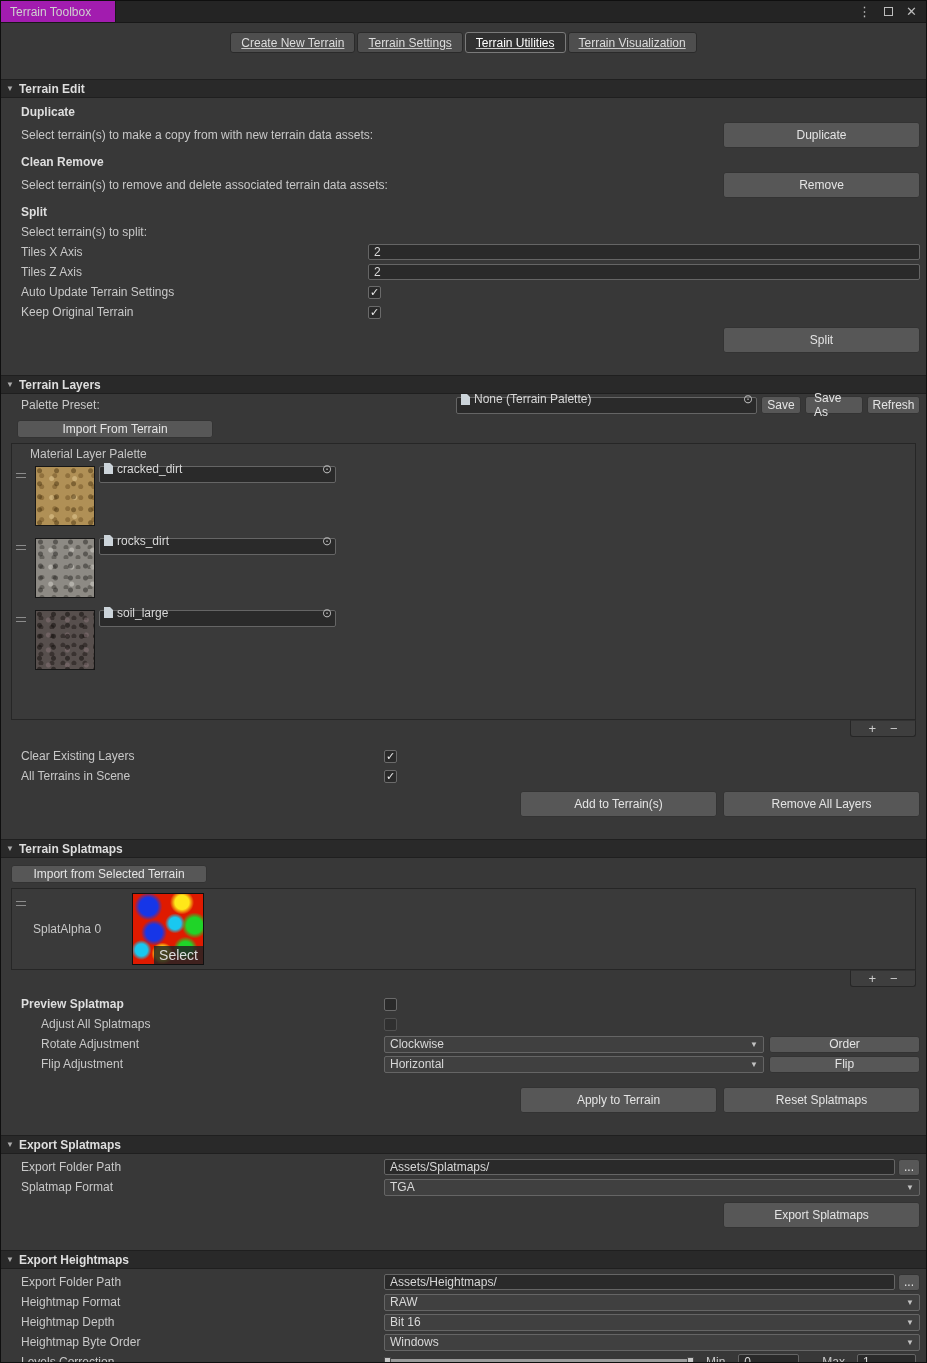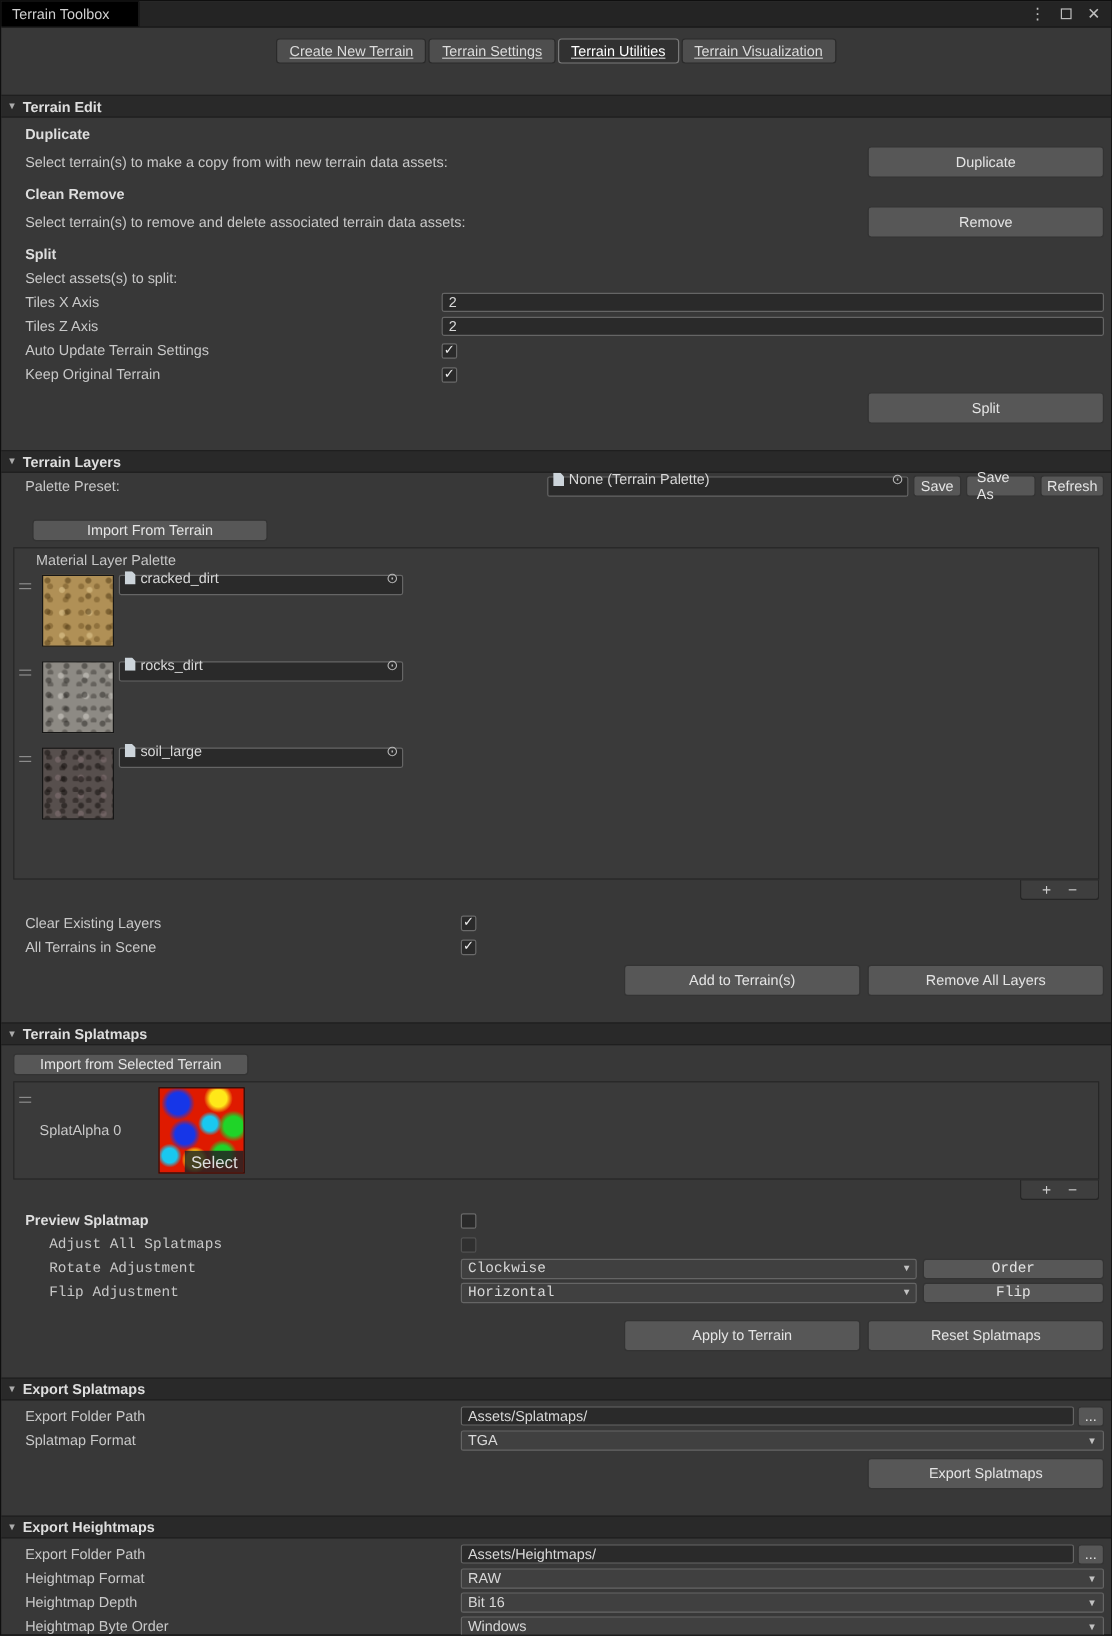--- a/index.html
+++ b/index.html
@@ -2,41 +2,41 @@
 <html><head>
 <meta charset="utf-8">
 <style>
   * { box-sizing: border-box; margin: 0; padding: 0; }
   html,body { background:#1b1b1b; }
   body { font-family: "Liberation Sans", sans-serif; font-size: 12px; color:#c8c8c8; }
   .window { width:927px; height:1363px; background:#383838; border:1px solid #0f0f0f; overflow:hidden; }
 
   
   .titlebar { height:22px; background:#242424; display:flex; align-items:stretch; border-bottom:1px solid #181818; }
-  .doc-tab { display:flex; align-items:center; padding:0 24px 0 9px; background:#000000; color:#cfcfcf; border-right:1px solid #181818; cursor:pointer; }
+  .doc-tab { display:flex; align-items:center; padding:0 24px 0 9px; background:#a21caf; color:#cfcfcf; border-right:1px solid #181818; cursor:pointer; }
   .win-controls { margin-left:auto; display:flex; align-items:center; gap:13px; padding-right:9px; color:#bdbdbd; }
   .win-controls span { cursor:pointer; font-size:13px; line-height:1; }
   .maxbox { width:9px; height:9px; border:1px solid #bdbdbd; display:inline-block; }
 
   
   .toolbar { display:flex; justify-content:center; gap:2px; padding:9px 0 26px;text-decoration:underline; }
   .tab-btn { height:21px; padding:0 10px; background:#4e4e4e; border:1px solid #2a2a2a; border-radius:3px;
              color:#dcdcdc; display:flex; align-items:center; cursor:pointer; }
   .tab-btn.active { background:#313131; color:#ffffff; border-color:#7a7a7a; }
 
   
   .section-header { height:19px; background:#292929; border-top:1px solid #1f1f1f; border-bottom:1px solid #1f1f1f;
                     display:flex; align-items:center; cursor:pointer; margin-top:16px; }
   .section-header.first { margin-top:0; }
   .foldout { font-size:8px; color:#ababab; margin:0 5px 0 5px; }
   .section-title { font-weight:bold; color:#dedede; }
 
   .row { display:flex; align-items:center; min-height:20px; padding:0 6px 0 20px; }
   .row.indent2 { }
-  .row.indent2b { padding-left:40px;font-family:Liberation Mono, monospace; }
+  .row.indent2b { padding-left:40px; }
   .subhead { font-weight:bold; color:#dedede; }
   .subhead-row { margin-top:4px; }
   .label { color:#c8c8c8; }
   .label-col { flex:0 0 363px; }
   .indent2 .label-col { flex-basis:347px; }
   .indent2b .label-col { flex-basis:343px; }
   .grow { flex:1 1 auto; min-width:0; }
 
   
   .btn { background:#575757; border:1px solid #333333; border-radius:3px; color:#e4e4e4; display:flex;
@@ -178,21 +178,21 @@
   </div>
   <div class="row indent2">
     <span class="label grow">Select terrain(s) to remove and delete associated terrain data assets:</span>
     <div class="btn big-btn">Remove</div>
   </div>
 
   <div class="row subhead-row">
     <span class="subhead">Split</span>
   </div>
   <div class="row indent2">
-    <span class="label">Select assets(s) to split:</span>
+    <span class="label">Select terrain(s) to split:</span>
   </div>
   <div class="row indent2">
     <span class="label label-col">Tiles X Axis</span>
     <input class="tfield grow" value="2" style="">
   </div>
   <div class="row indent2">
     <span class="label label-col">Tiles Z Axis</span>
     <input class="tfield grow" value="2" style="">
   </div>
   <div class="row indent2">
@@ -223,21 +223,21 @@
       <span>None (Terrain Palette)</span>
       <span class="picker">⊙</span>
     </div>
     <div class="obj-buttons">
       <div class="btn slim-btn save-btn">Save</div>
       <div class="btn slim-btn saveas-btn">Save As</div>
       <div class="btn slim-btn refresh-btn">Refresh</div>
     </div>
   </div>
 
-  <div class="row" style="padding-left:22px; margin-top:16px;">
+  <div class="row" style="padding-left:12px; margin-top:3px;">
     <div class="btn import-btn">Import From Terrain</div>
   </div>
 
   <div class="panel">
     <div class="panel-header">
       <span>Material Layer Palette</span>
     </div>
 
     <div class="layer-row">
       <span class="drag-handle"></span>

